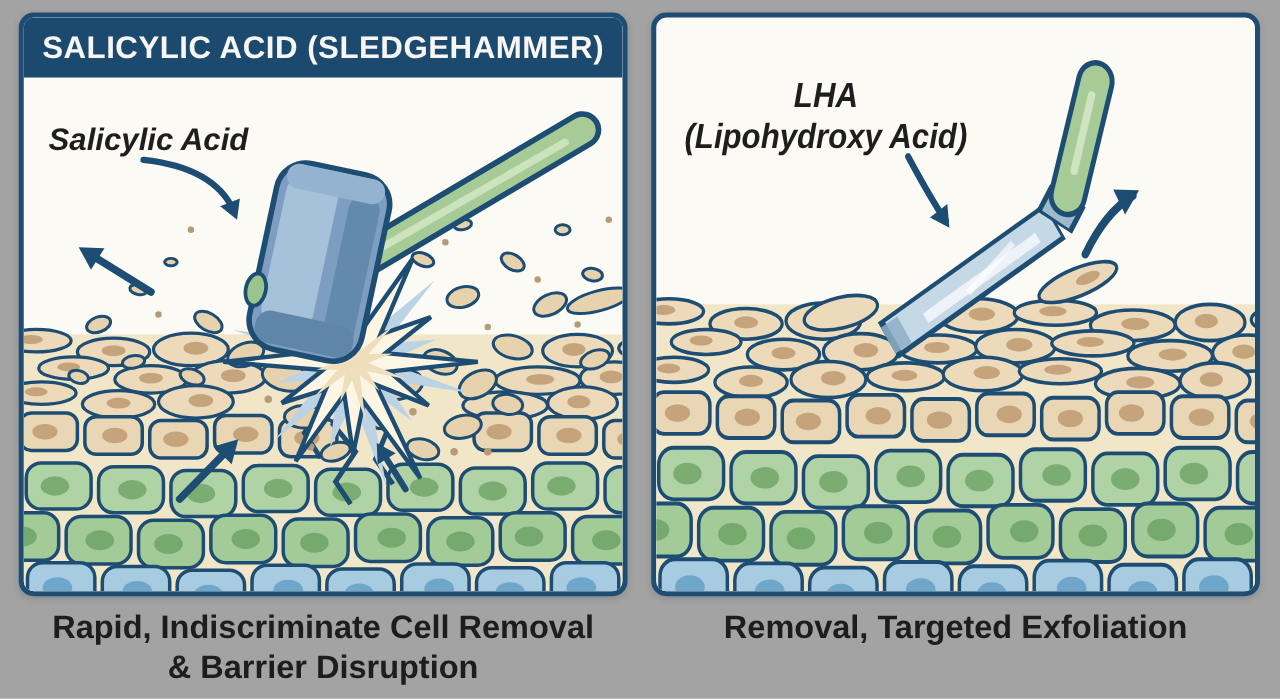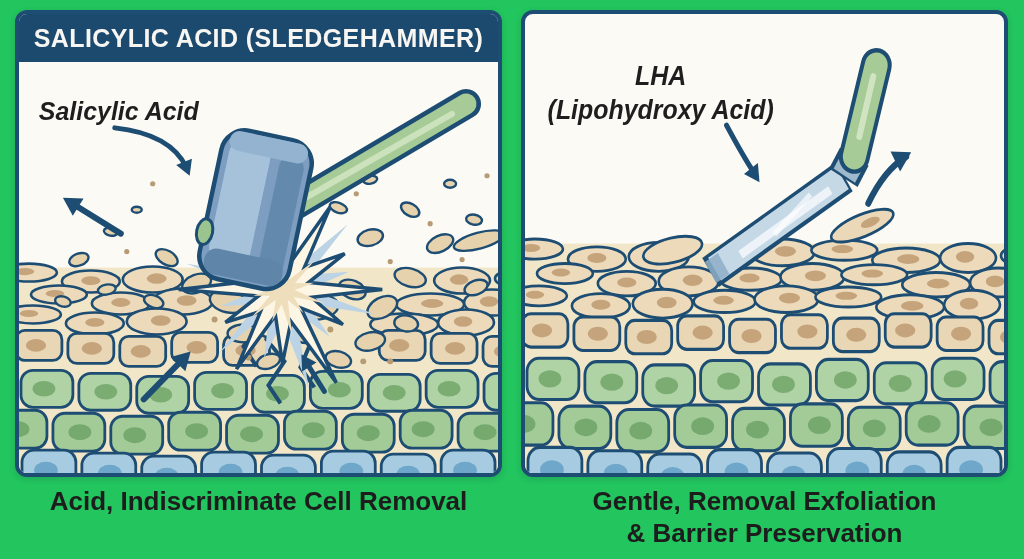--- a/index.html
+++ b/index.html
@@ -1,18 +1,18 @@
 <!DOCTYPE html>
 <html><head>
 <meta charset="utf-8">
 <style>
   html,body{margin:0;padding:0;}
   .page{
     width:1024px;height:559px;position:relative;overflow:hidden;
-    background:#22c55e;
+    background:#a3a3a3;
     font-family:"Liberation Sans", sans-serif;
   }
   .panels{display:flex;gap:19px;padding:10px 15px 0 15px;}
   .panel{
     width:487px;height:467px;box-sizing:border-box;
     border:4px solid #1e4d73;border-radius:12px;
     background:#fcfaf5;overflow:hidden;
     box-shadow:0 2px 6px rgba(40,50,70,.18);
     display:flex;flex-direction:column;
   }
@@ -384,20 +384,20 @@
             </g>
           <text class="tool-label" x="136" y="64" text-anchor="middle">LHA</text>
           <text class="tool-label" x="136" y="94" text-anchor="middle">(Lipohydroxy Acid)</text>
         </svg>
       </div>
     </div>
   </div>
 
   <div class="captions">
     <div class="caption">
-      <div>Acid, Indiscriminate Cell Removal</div>
+      <div>Rapid, Indiscriminate Cell Removal</div>
+      <div>&amp; Barrier Disruption</div>
     </div>
     <div class="caption">
-      <div>Gentle, Removal Exfoliation</div>
-      <div>&amp; Barrier Preservation</div>
+      <div>Removal, Targeted Exfoliation</div>
     </div>
   </div>
 </div>
 
 </body></html>

